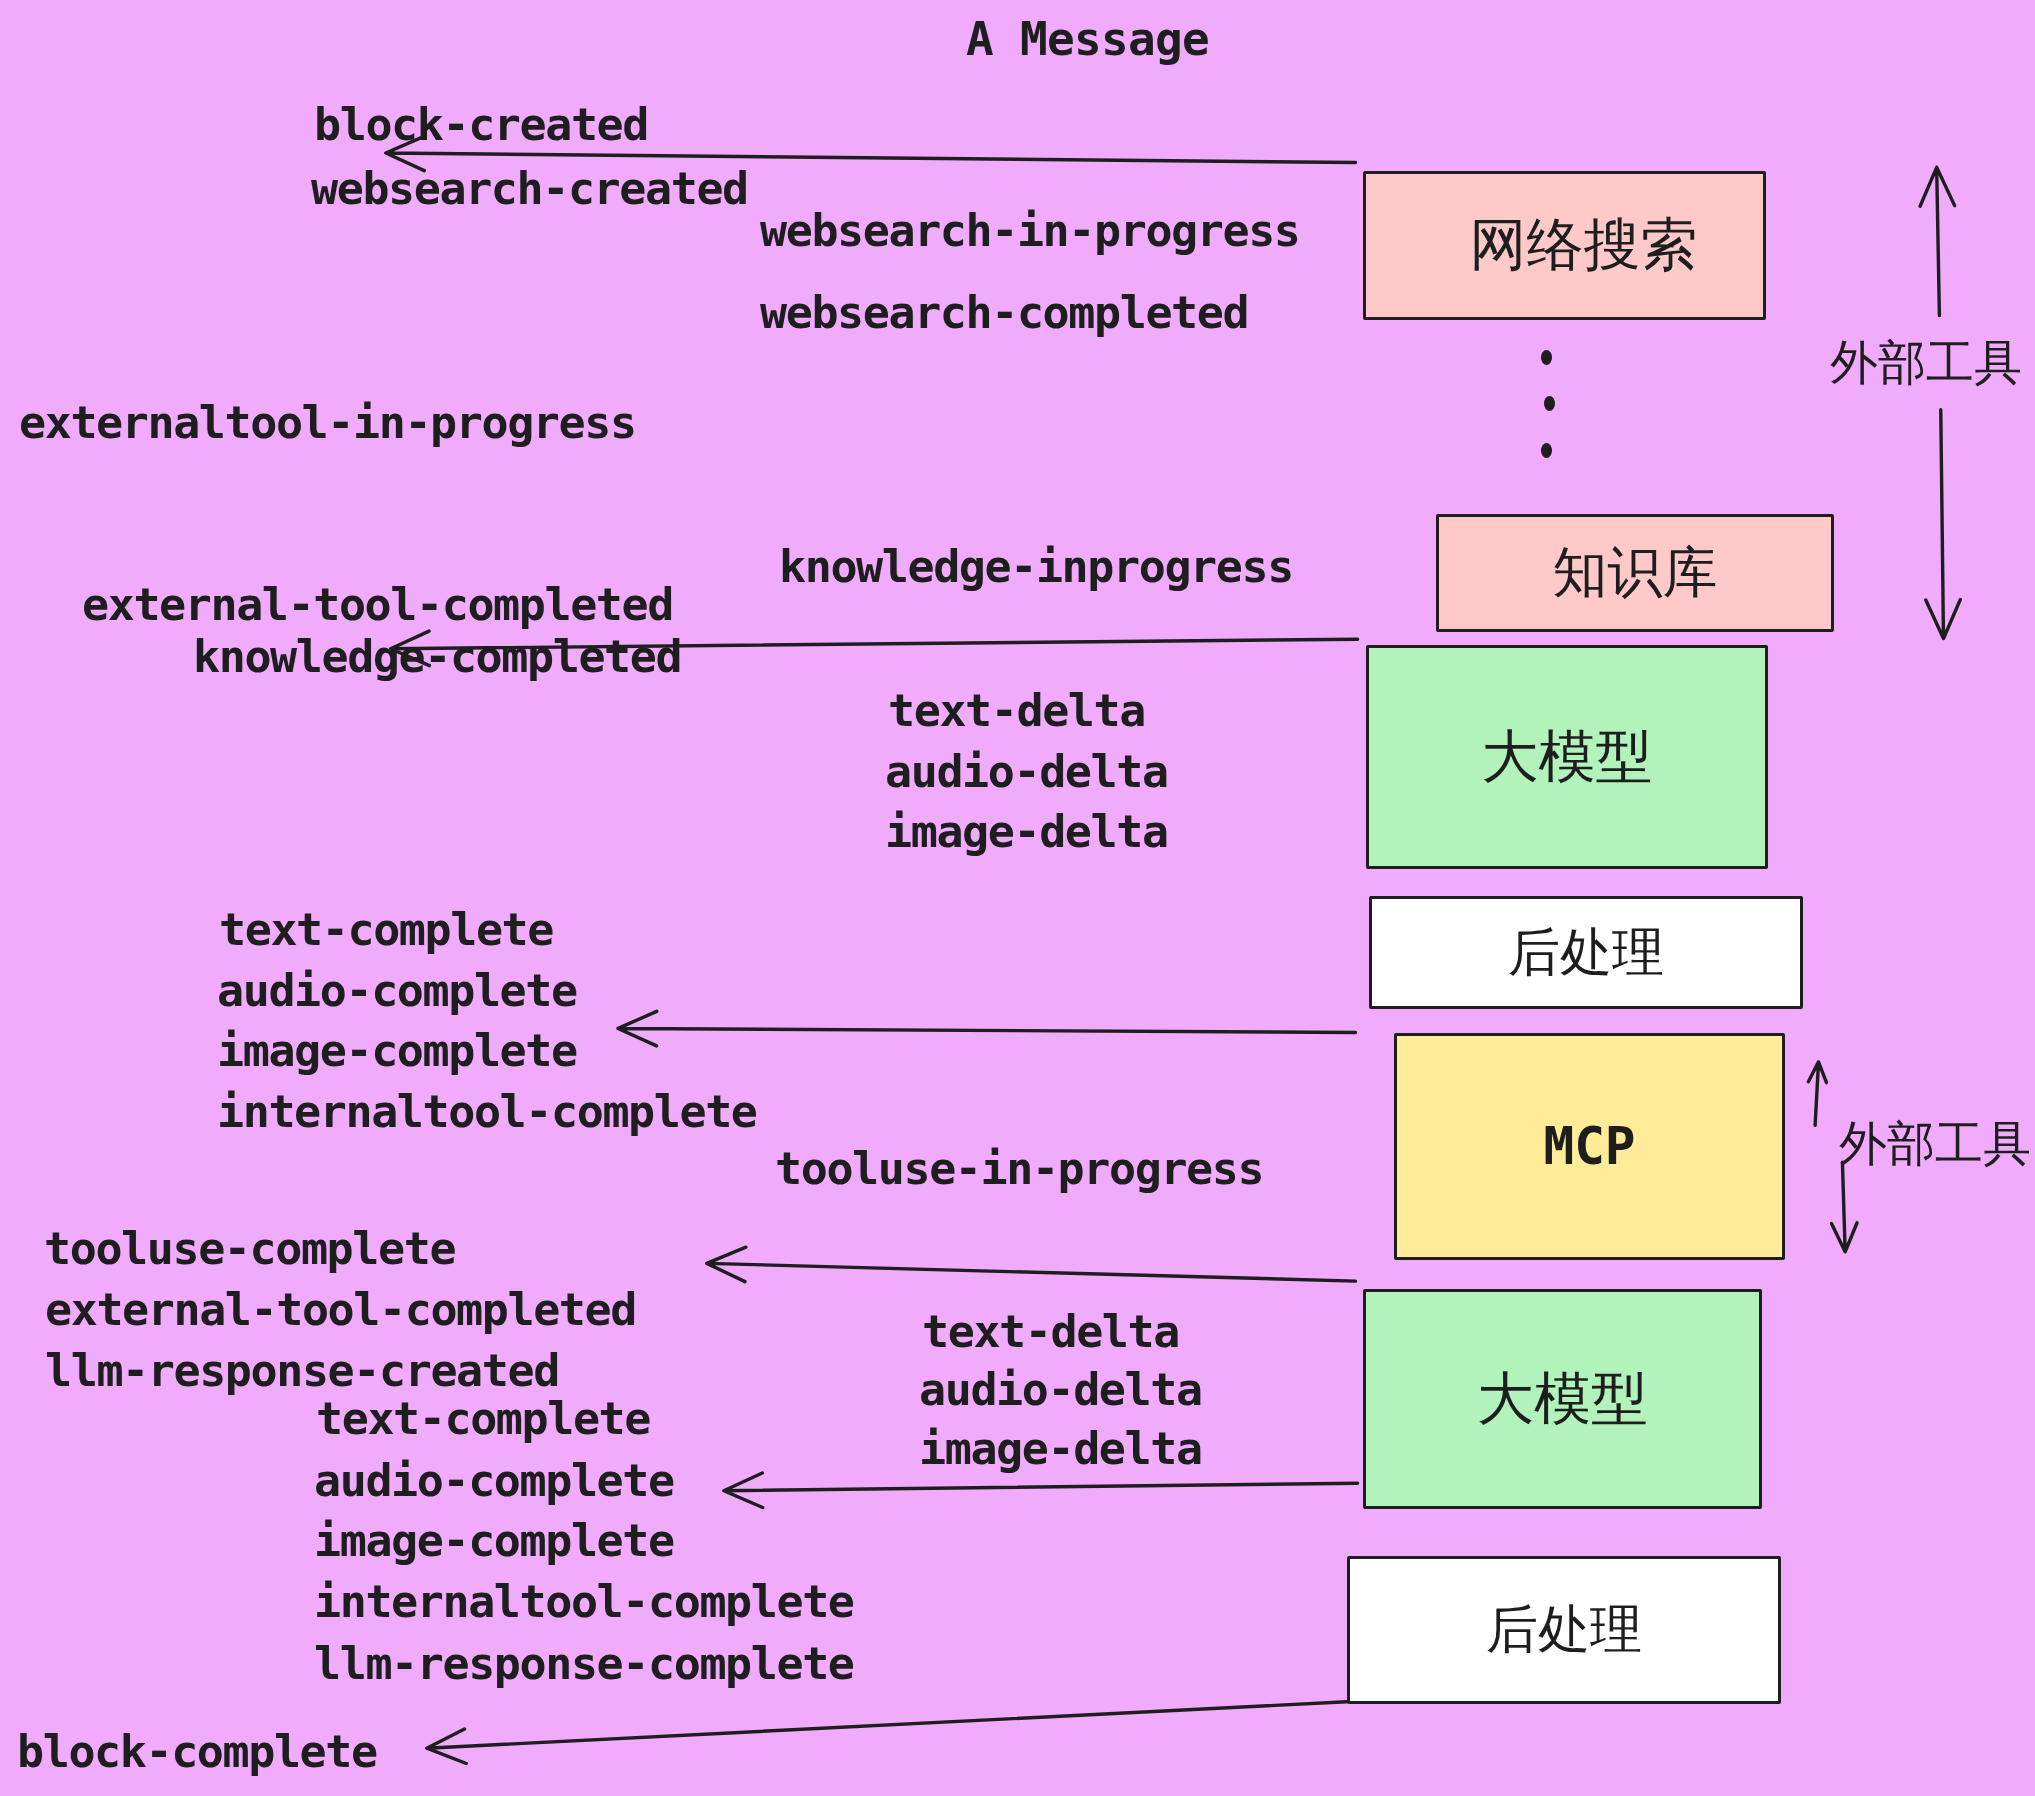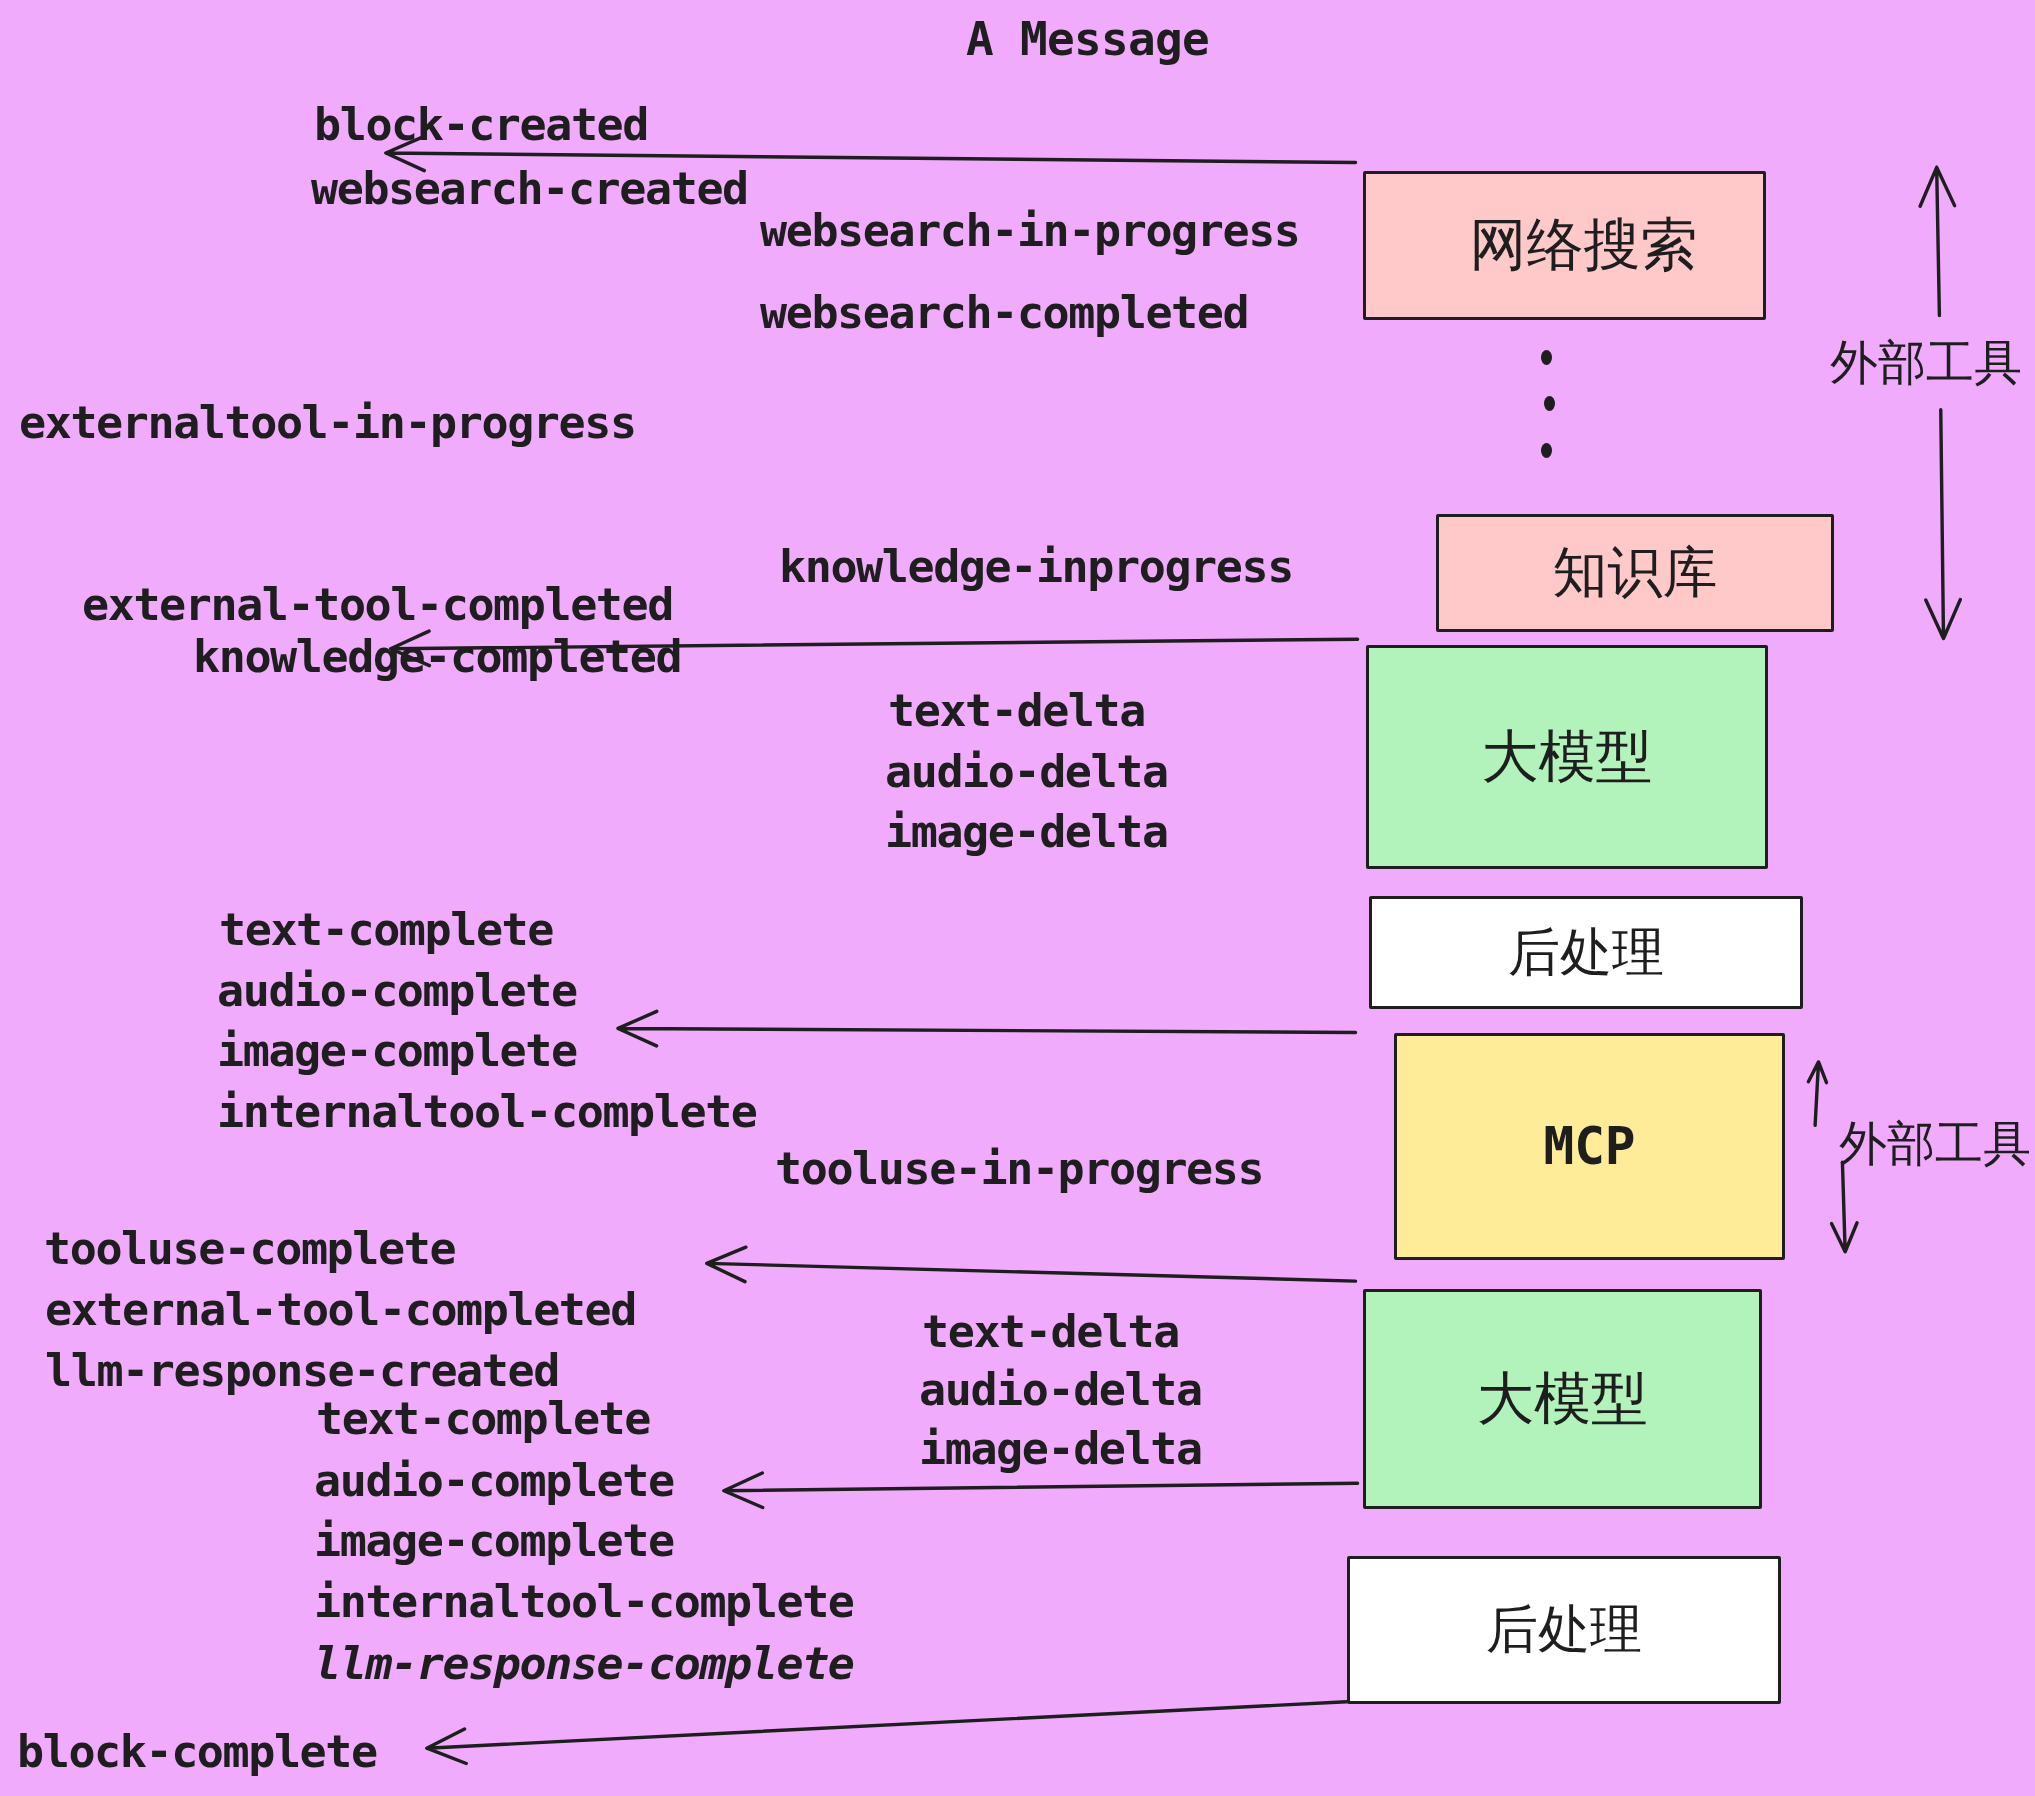--- a/index.html
+++ b/index.html
@@ -135,17 +135,17 @@
   <div class="evt" style="left:44px;top:1226px;">tooluse-complete</div>
   <div class="evt" style="left:45px;top:1287px;">external-tool-completed</div>
   <div class="evt" style="left:45px;top:1348px;">llm-response-created</div>
   <div class="evt" style="left:922px;top:1309px;">text-delta</div>
   <div class="evt" style="left:919px;top:1367px;">audio-delta</div>
   <div class="evt" style="left:919px;top:1426px;">image-delta</div>
   <div class="evt" style="left:316px;top:1396px;">text-complete</div>
   <div class="evt" style="left:314px;top:1458px;">audio-complete</div>
   <div class="evt" style="left:314px;top:1518px;">image-complete</div>
   <div class="evt" style="left:314px;top:1579px;">internaltool-complete</div>
-  <div class="evt" style="left:314px;top:1641px;font-style:italic;">llm-response-complete</div>
+  <div class="evt" style="left:314px;top:1641px;">llm-response-complete</div>
   <div class="evt" style="left:17px;top:1729px;">block-complete</div>
 
 </div>
 
 
 </body></html>

